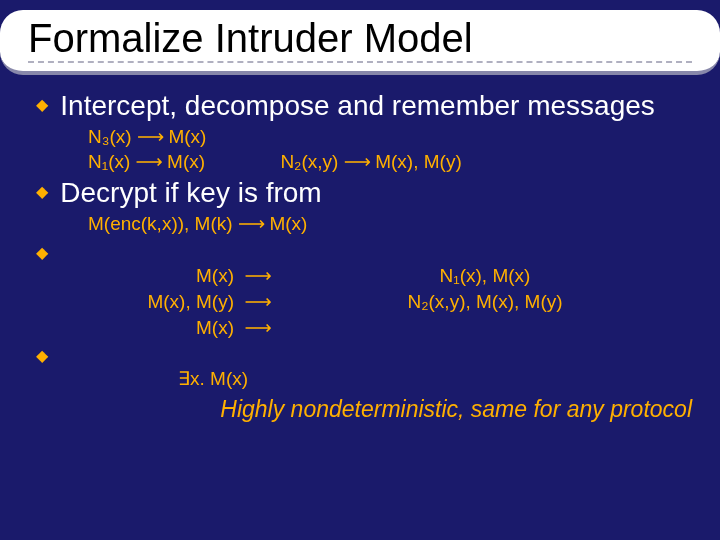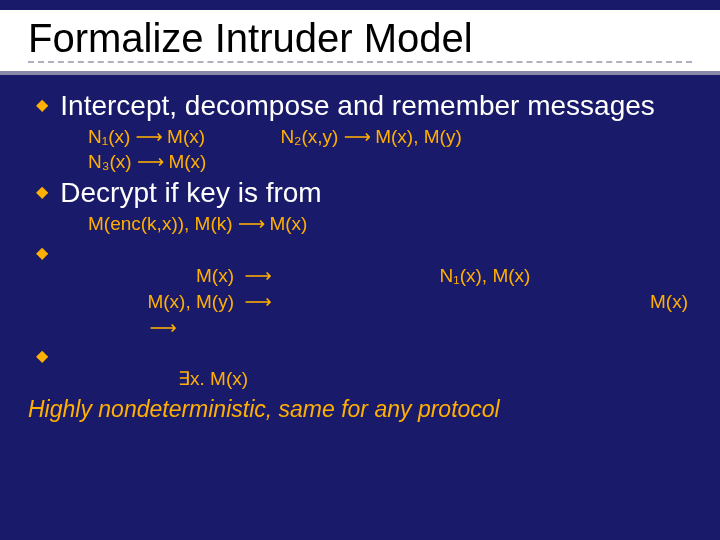--- a/index.html
+++ b/index.html
@@ -16,20 +16,21 @@
     height: 100%;
     padding: 10px 28px 10px 28px;
   }
   .title-area {
     background: #fff;
     color: #000;
     padding: 6px 10px 10px 10px;
     margin: 0 -28px 14px -28px;
     border-bottom: 4px solid #8888aa;
     position: relative;
+    border-radius: 23px;
   }
   .title-area h1 {
     font-size: 40px;
     font-weight: normal;
     margin-left: 18px;
   }
   .title-underline {
     position: absolute;
     left: 28px; right: 28px;
     bottom: 8px;
@@ -60,21 +61,21 @@
     margin-bottom: 2px;
     line-height: 1.25;
     white-space: nowrap;
   }
   .sub .arrow { letter-spacing: -1px; }
   .sub .col2 { display: inline-block; margin-left: 70px; }
   .footer-note {
     color: #ffb000;
     font-style: italic;
     font-size: 23px;
-    text-align: left;
+    text-align: right;
     margin-top: 6px;
   }
   .indent-right { padding-left: 90px; }
   .subgrid {
     display: grid;
     grid-template-columns: 150px 40px auto;
     margin-left: 60px;
     font-size: 19px;
     color: #ffb000;
     line-height: 1.25;
@@ -93,33 +94,33 @@
     <div class="title-underline"></div>
   </div>
 
   <ul class="bullet-list">
 
     <li class="bullet-item">
       <span class="bullet-icon">◆</span>
       <span class="bullet-text">Intercept, decompose and remember messages</span>
     </li>
     <div class="sub">
+      <span>N₃(x)</span>
+      <span class="arrow">⟶</span>
+      <span>M(x)</span>
+    </div>
+    <div class="sub">
       <span>N₁(x)</span>
       <span class="arrow">⟶</span>
       <span>M(x)</span>
       <span class="col2">
         <span>N₂(x,y)</span>
         <span class="arrow">⟶</span>
         <span>M(x), M(y)</span>
       </span>
-    </div>
-    <div class="sub">
-      <span>N₃(x)</span>
-      <span class="arrow">⟶</span>
-      <span>M(x)</span>
     </div>
 
     <li class="bullet-item">
       <span class="bullet-icon">◆</span>
       <span class="bullet-text">Decrypt if key is from</span>
     </li>
     <div class="sub">
       <span>M(enc(k,x)), M(k)</span>
       <span class="arrow">⟶</span>
       <span>M(x)</span>
@@ -128,20 +129,21 @@
     <li class="bullet-item">
       <span class="bullet-icon">◆</span>
     </li>
     <div class="subgrid">
       <span class="lhs">M(x)</span>
       <span class="arr">⟶</span>
       <span class="rhs">N₁(x), M(x)</span>
 
       <span class="lhs">M(x), M(y)</span>
       <span class="arr">⟶</span>
+      <span class="rhs">N₂(x,y), M(x), M(y)</span>
 
       <span class="lhs">M(x)</span>
       <span class="arr">⟶</span>
     </div>
 
     <li class="bullet-item">
       <span class="bullet-icon">◆</span>
     </li>
     <div class="sub indent-right">
       <span>∃x. M(x)</span>

